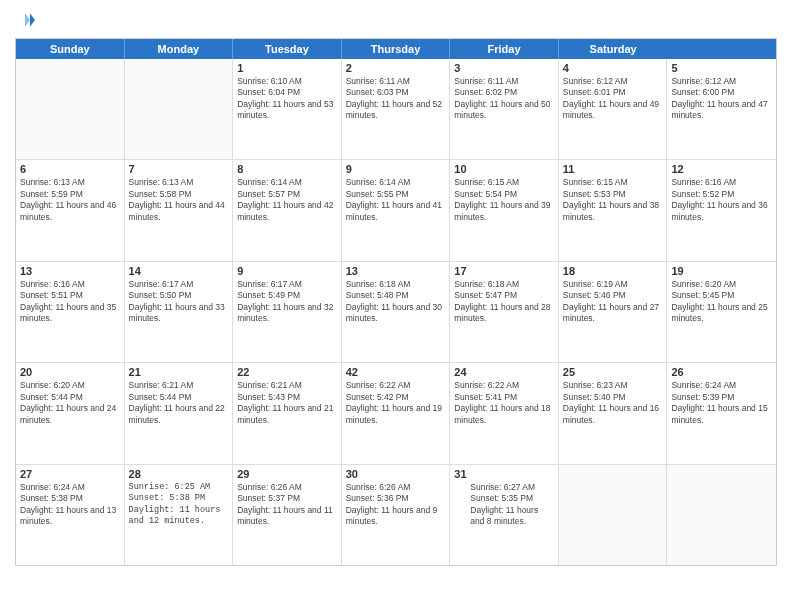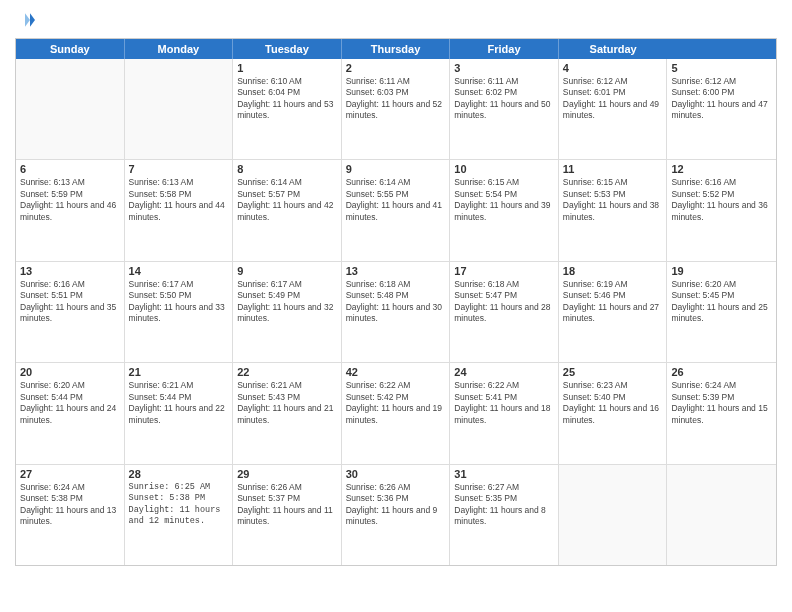--- a/index.html
+++ b/index.html
@@ -331,21 +331,21 @@
 Daylight: 11 hours and 11 minutes.</div>
           </div>
           <div class="cal-cell">
             <span class="day-num">30</span>
             <div class="cell-text" style="white-space: pre-line;">Sunrise: 6:26 AM
 Sunset: 5:36 PM
 Daylight: 11 hours and 9 minutes.</div>
           </div>
           <div class="cal-cell">
             <span class="day-num">31</span>
-            <div class="cell-text" style="white-space: pre-line;">Sunrise: 6:27 AM
+            <div class="cell-text" style="white-space: pre-line; margin-left: 16px;">Sunrise: 6:27 AM
 Sunset: 5:35 PM
 Daylight: 11 hours and 8 minutes.</div>
           </div>
           <div class="cal-cell empty"></div>
           <div class="cal-cell empty"></div>
         </div>
       </div>
   </div>
 </div>
 

